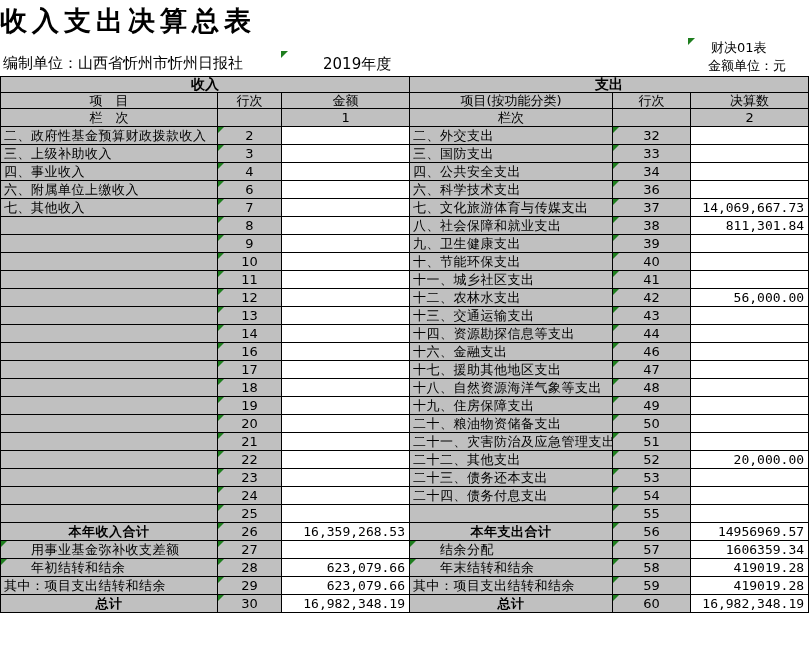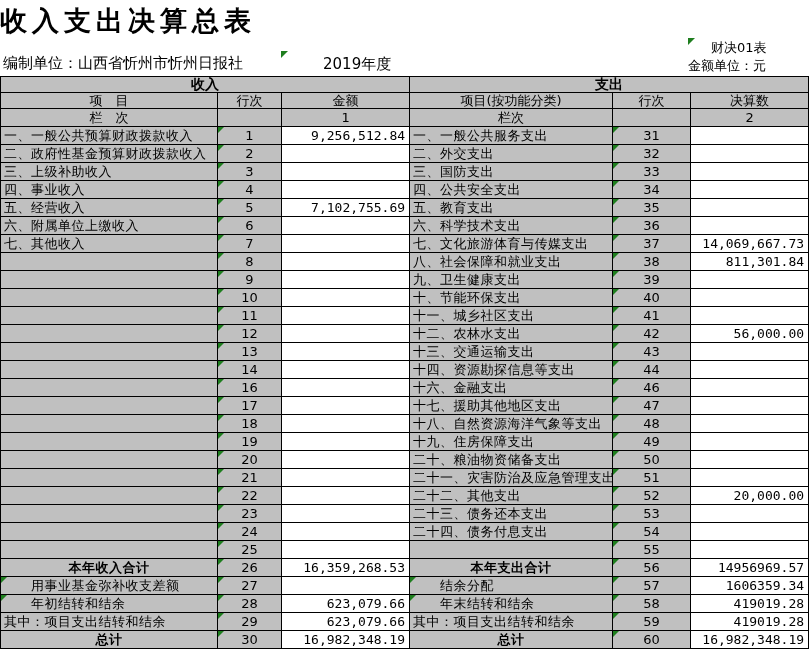--- a/index.html
+++ b/index.html
@@ -11,21 +11,21 @@
     position: relative;
     color: #000;
   }
   .page-title {
     position: absolute; top: 3px; left: 0; width: 810px;
     font-size: 27px; font-weight: bold; letter-spacing: 5px;
   }
   .form-code   { position: absolute; top: 39px;  left: 711px; font-size: 13px; }
   .prepared-by { position: absolute; top: 54px;  left: 3px;   font-size: 15px; }
   .fiscal-year { position: absolute; top: 55px;  left: 323px; font-size: 15px; }
-  .unit-label  { position: absolute; top: 57px;  left: 688px; font-size: 13px; }
+  .unit-label  { position: absolute; top: 57px;  left: 708px; font-size: 13px; }
 
   .corner-tri {
     width: 0; height: 0; display: inline-block;
     border-top: 7px solid #1e7e1e;
     border-right: 7px solid transparent;
   }
   .tri-form { position: absolute; top: 38px; left: 688px; }
   .tri-meta { position: absolute; top: 51px; left: 281px; }
 
   table.sheet {
@@ -102,44 +102,20 @@
       <td>1</td>
       <td>栏次</td>
       <td></td>
       <td>2</td>
     </tr>
   </tbody>
   <tbody id="data-rows">
       <tr>
     <td class="item inc-item">
       
-      <span class="lbl">一、一般公共预算财政拨款收入</span>
-    </td>
-    <td class="line inc-line">
-      <span class="cell-tri"></span>
-      <span class="lbl">1</span>
-    </td>
-    <td class="amt inc-amt">
-      <span class="lbl">9,256,512.84</span>
-    </td>
-    <td class="item exp-item">
-      
-      <span class="lbl">一、一般公共服务支出</span>
-    </td>
-    <td class="line exp-line">
-      <span class="cell-tri"></span>
-      <span class="lbl">31</span>
-    </td>
-    <td class="amt exp-amt">
-      <span class="lbl"></span>
-    </td>
-  </tr>
-      <tr>
-    <td class="item inc-item">
-      
       <span class="lbl">二、政府性基金预算财政拨款收入</span>
     </td>
     <td class="line inc-line">
       <span class="cell-tri"></span>
       <span class="lbl">2</span>
     </td>
     <td class="amt inc-amt">
       <span class="lbl"></span>
     </td>
     <td class="item exp-item">
@@ -190,44 +166,20 @@
     <td class="amt inc-amt">
       <span class="lbl"></span>
     </td>
     <td class="item exp-item">
       
       <span class="lbl">四、公共安全支出</span>
     </td>
     <td class="line exp-line">
       <span class="cell-tri"></span>
       <span class="lbl">34</span>
-    </td>
-    <td class="amt exp-amt">
-      <span class="lbl"></span>
-    </td>
-  </tr>
-      <tr>
-    <td class="item inc-item">
-      
-      <span class="lbl">五、经营收入</span>
-    </td>
-    <td class="line inc-line">
-      <span class="cell-tri"></span>
-      <span class="lbl">5</span>
-    </td>
-    <td class="amt inc-amt">
-      <span class="lbl">7,102,755.69</span>
-    </td>
-    <td class="item exp-item">
-      
-      <span class="lbl">五、教育支出</span>
-    </td>
-    <td class="line exp-line">
-      <span class="cell-tri"></span>
-      <span class="lbl">35</span>
     </td>
     <td class="amt exp-amt">
       <span class="lbl"></span>
     </td>
   </tr>
       <tr>
     <td class="item inc-item">
       
       <span class="lbl">六、附属单位上缴收入</span>
     </td>

